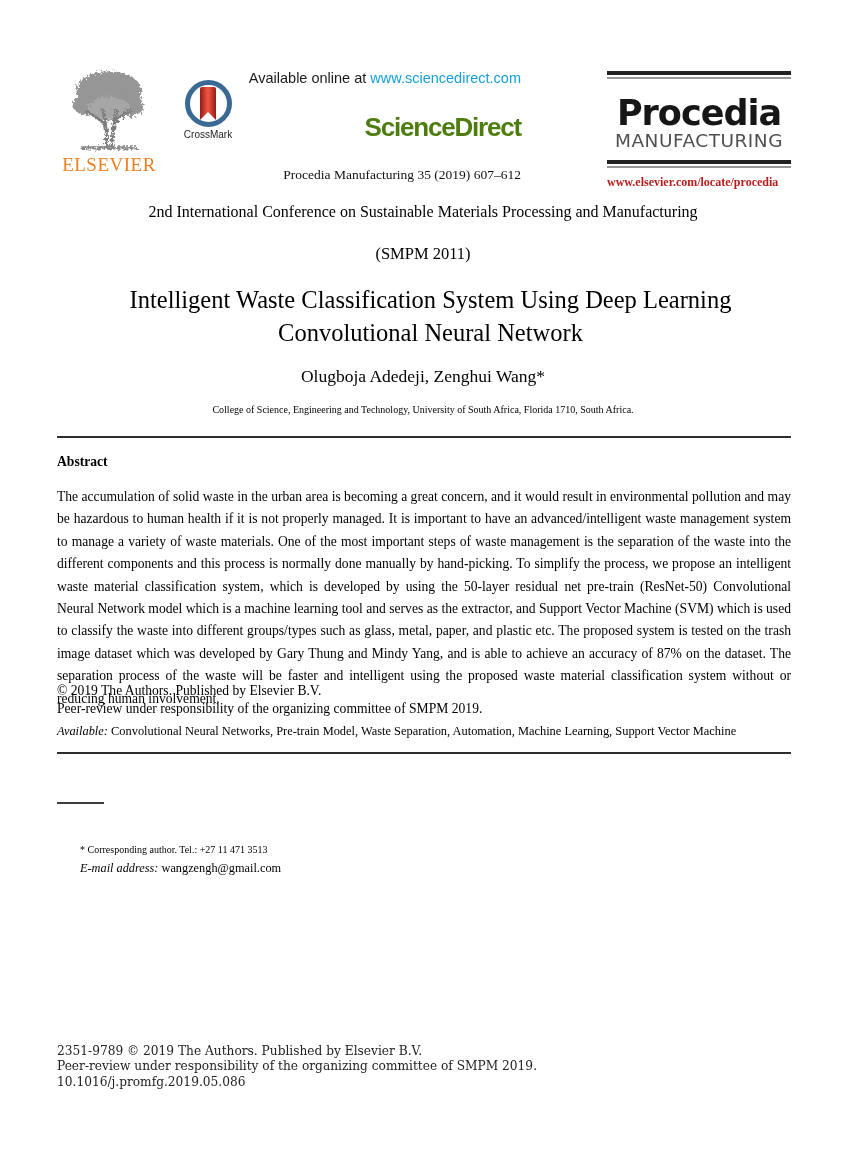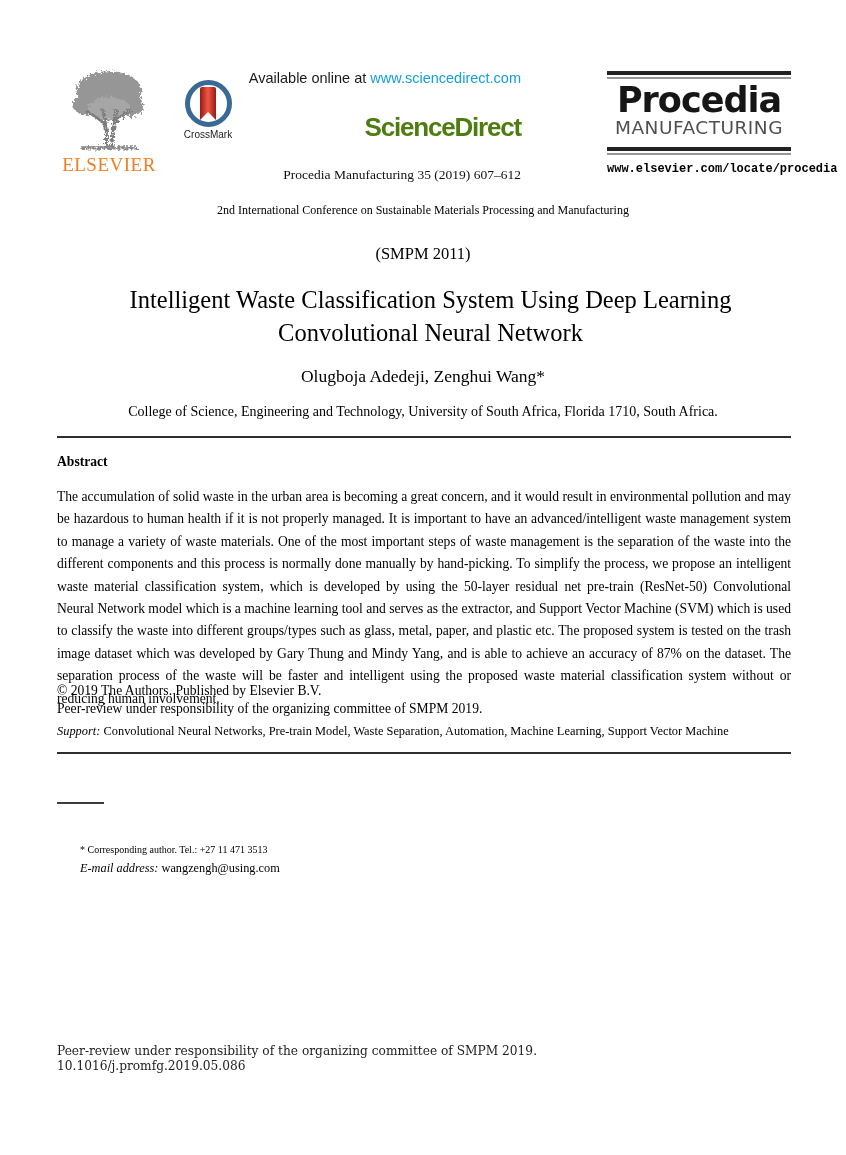--- a/index.html
+++ b/index.html
@@ -38,42 +38,42 @@
   .sd-wordmark {
     margin-top:26px; font-family:"Liberation Sans", sans-serif; font-weight:700;
     font-size:26px; letter-spacing:-1.2px; color:#4d7c0f;
   }
   .journal-ref { margin-top:24px; font-size:13.5px; color:#101010; white-space:nowrap; }
 
   .procedia { position:absolute; left:607px; top:71px; width:184px; }
   .p-rule-a { height:4px; background:#222; }
   .p-rule-b { height:2px; background:#979797; margin-top:2px; }
   .p-title {
-    margin-top:4px; text-align:center; font-family:"DejaVu Sans", sans-serif;
+    margin-top:17px; text-align:center; font-family:"DejaVu Sans", sans-serif;
     font-weight:700; font-size:35px; line-height:34px; letter-spacing:-1px; color:#161616;
   }
   .p-sub {
     margin-top:0; text-align:center; font-family:"DejaVu Sans", sans-serif;
     font-size:18.5px; line-height:22px; letter-spacing:.5px; color:#4f4f4f; white-space:nowrap;
   }
   .p-rules-bottom { margin-top:8px; }
   .p-url {
-    margin-top:7px; text-align:left; font-family:Liberation Mono, monospace;
-    font-weight:700; font-size:12px; color:#000000; white-space:nowrap;
+    margin-top:7px; text-align:left; font-family:Liberation Serif, serif;
+    font-weight:700; font-size:12px; color:#b91c1c; white-space:nowrap;
   }
 
   
-  .conf1 { position:absolute; left:0; right:0; top:203px; text-align:center; font-size:12px; }
+  .conf1 { position:absolute; left:0; right:0; top:203px; text-align:center; font-size:16px; }
   .conf2 { position:absolute; left:0; right:0; top:244px; text-align:center; font-size:16.5px; }
   .paper-title {
     position:absolute; left:70px; right:55px; top:283px; text-align:center;
     font-size:24.5px; line-height:33px; color:#000;
   }
   .authors { position:absolute; left:0; right:0; top:366px; text-align:center; font-size:17.5px; }
-  .affiliation { position:absolute; left:0; right:0; top:404px; text-align:center; font-size:14px; }
+  .affiliation { position:absolute; left:0; right:0; top:404px; text-align:center; font-size:10px; }
 
   
   .rule { position:absolute; left:57px; width:734px; background:#2e2e2e; }
   .rule-top { top:436px; height:2px; }
   .rule-bottom { top:752px; height:1.5px; }
   .abs-head { position:absolute; left:57px; top:454px; font-size:13.6px; font-weight:700; }
   .abs-body {
     position:absolute; left:57px; top:486px; width:734px;
     font-size:13.6px; line-height:22.4px; text-align:justify;
   }
@@ -158,25 +158,26 @@
   <div class="authors">Olugboja Adedeji, Zenghui Wang*</div>
   <div class="affiliation">College of Science, Engineering and Technology, University of South Africa, Florida 1710, South Africa.</div>
 
   <div class="rule rule-top"></div>
   <div class="abs-head">Abstract</div>
   <div class="abs-body">The accumulation of solid waste in the urban area is becoming a great concern, and it would result in environmental pollution and may be hazardous to human health if it is not properly managed. It is important to have an advanced/intelligent waste management system to manage a variety of waste materials. One of the most important steps of waste management is the separation of the waste into the different components and this process is normally done manually by hand-picking. To simplify the process, we propose an intelligent waste material classification system, which is developed by using the 50-layer residual net pre-train (ResNet-50) Convolutional Neural Network model which is a machine learning tool and serves as the extractor, and Support Vector Machine (SVM) which is used to classify the waste into different groups/types such as glass, metal, paper, and plastic etc. The proposed system is tested on the trash image dataset which was developed by Gary Thung and Mindy Yang, and is able to achieve an accuracy of 87% on the dataset. The separation process of the waste will be faster and intelligent using the proposed waste material classification system without or reducing human involvement.</div>
   <div class="copyright">
     <div>© 2019 The Authors. Published by Elsevier B.V.</div>
     <div>Peer-review under responsibility of the organizing committee of SMPM 2019.</div>
   </div>
-  <div class="keywords"><span class="kw-label">Support:</span><span> Convolutional Neural Networks, Pre-train Model, Waste Separation, Automation, Machine Learning, Support Vector Machine</span></div>
+  <div class="keywords"><span class="kw-label">Available:</span><span> Convolutional Neural Networks, Pre-train Model, Waste Separation, Automation, Machine Learning, Support Vector Machine</span></div>
   <div class="rule rule-bottom"></div>
 
   <div class="fn-divider"></div>
   <div class="fn1">* Corresponding author. Tel.: +27 11 471 3513</div>
-  <div class="fn2"><span class="em-label">E-mail address:</span><span> wangzengh@using.com</span></div>
+  <div class="fn2"><span class="em-label">E-mail address:</span><span> wangzengh@gmail.com</span></div>
 
   <div class="footer">
+    <div>2351-9789 © 2019 The Authors. Published by Elsevier B.V.</div>
     <div>Peer-review under responsibility of the organizing committee of SMPM 2019.</div>
     <div>10.1016/j.promfg.2019.05.086</div>
   </div>
 
 </div>
 
 </body></html>

